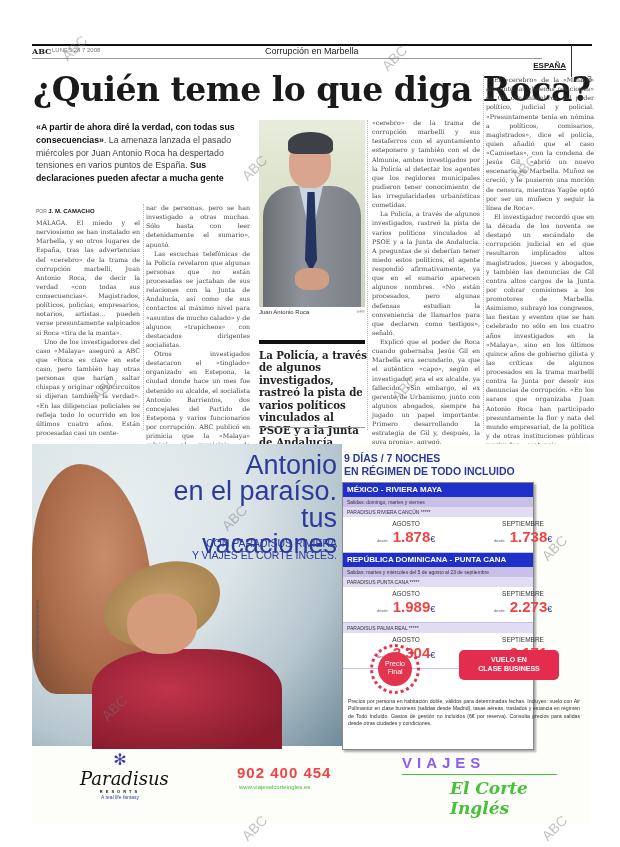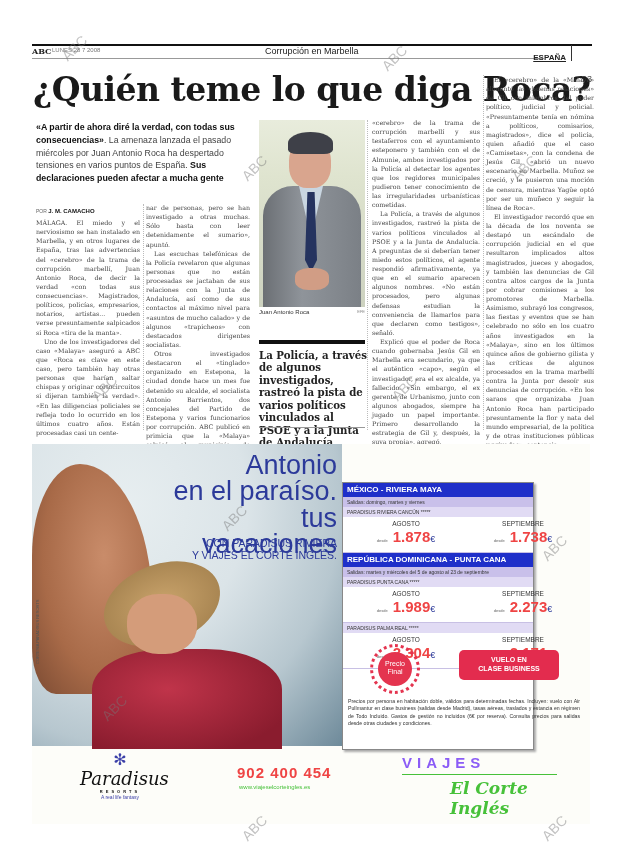--- a/index.html
+++ b/index.html
@@ -4,21 +4,21 @@
 <style>
   * { box-sizing: border-box; margin: 0; padding: 0; }
   html, body { width: 620px; height: 847px; background: #ffffff; overflow: hidden; }
   body { position: relative; font-family: "DejaVu Serif", serif; color: #222; }
 
   .header { position: absolute; top: 44px; left: 32px; width: 560px; height: 14px; border-top: 2px solid #111; }
   .header .abc { position: absolute; left: 0; top: 0px; font: bold 8px "DejaVu Serif", serif; }
   .header .date { position: absolute; left: 20px; top: 1px; font: 6px "Liberation Sans", sans-serif; color: #777; }
   .header .section-title { position: absolute; left: 230px; top: 0px; font: 9px "Liberation Sans", sans-serif; color: #222; background: #fff; padding: 0 3px; }
   .header .rule { position: absolute; left: 0; right: 50px; top: 12px; border-top: 1px solid #999; }
-  .header .section { position: absolute; right: 20px; top: -1px; font: bold 8px "Liberation Sans", sans-serif; padding: 8px 5px; border-right: 1px solid #333; height: 12px; text-decoration: underline; }
+  .header .section { position: absolute; right: 20px; top: -1px; font: bold 8px "Liberation Sans", sans-serif; padding: 16px 5px; border-right: 1px solid #333; height: 12px; text-decoration: underline; }
   .header .page { position: absolute; right: 0; top: 0px; font: 9px "Liberation Sans", sans-serif; color: #555; margin-top: 28px; }
 
   .headline { position: absolute; left: 33px; top: 70px; font: bold 33px "DejaVu Serif", serif; letter-spacing: -0.5px; color: #1a1a1a; white-space: nowrap; }
 
   .lead { position: absolute; left: 36px; top: 121px; width: 215px; font: 8.8px/1.45 "Liberation Sans", sans-serif; color: #444; }
   .lead b { color: #111; }
 
   .byline { position: absolute; left: 36px; top: 208px; font: 5px "Liberation Sans", sans-serif; color: #666; }
   .byline b { color: #111; font-size: 6px; }
 
@@ -162,20 +162,24 @@
   <div class="slogan">
     <div>Antonio</div>
     <div>en el paraíso.</div>
     <div>tus vacaciones</div>
   </div>
   <div class="sub">
     <div>CON PARADISUS RIVIERA</div>
     <div>Y VIAJES EL CORTE INGLÉS.</div>
   </div>
 
+  <div class="offer-title">
+    <div>9 DÍAS / 7 NOCHES</div>
+    <div>EN RÉGIMEN DE TODO INCLUIDO</div>
+  </div>
 
   <div class="offer-box">
     <div class="dest">MÉXICO - RIVIERA MAYA</div>
     <div class="dep">Salidas: domingo, martes y viernes</div>
     <div class="hotel">PARADISUS RIVIERA CANCÚN *****</div>
     <div class="prices">
       <div class="p" style="left:8px;">
         <span class="m">AGOSTO</span>
         <span class="desde">desde</span>
         <span class="val">1.878</span><span class="eur">€</span>

